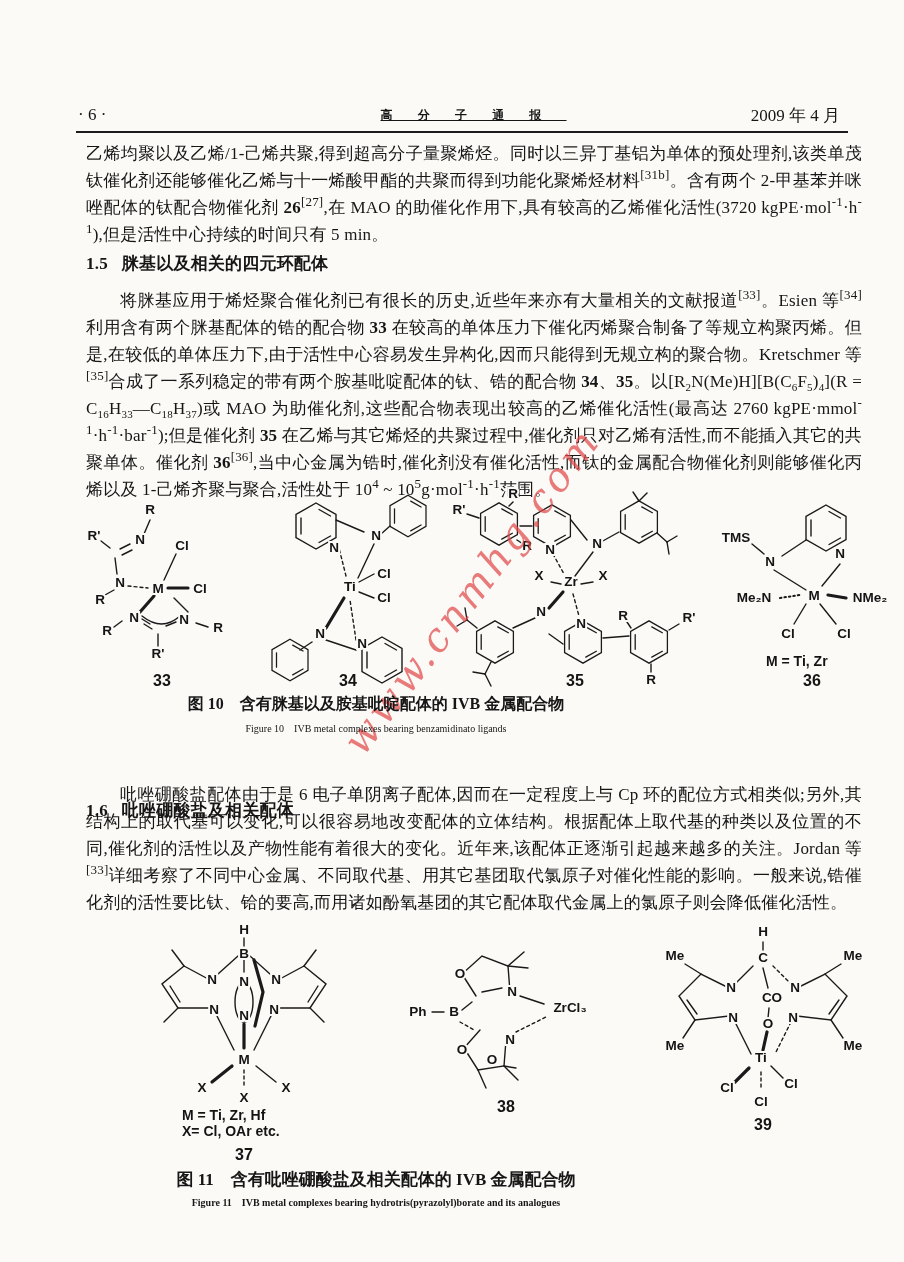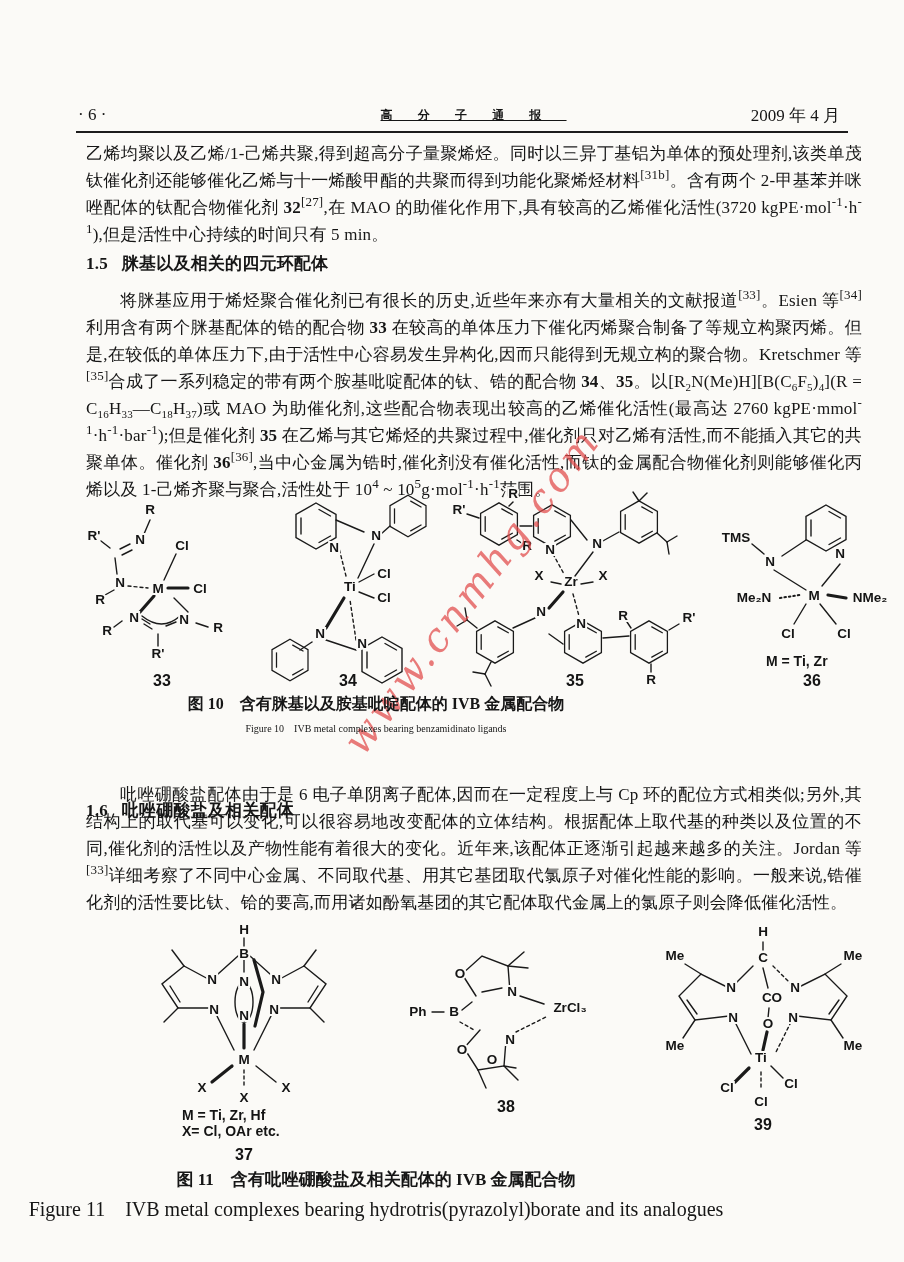--- a/index.html
+++ b/index.html
@@ -32,39 +32,39 @@
   svg .dash{stroke-dasharray:3 3;}
   svg .dot{stroke-dasharray:1.5 3;stroke-width:2;}
   svg text{font-family:"Liberation Sans","DejaVu Sans",sans-serif;font-size:13.5px;font-weight:700;
            fill:#141414;stroke:#fbfaf7;stroke-width:4px;paint-order:stroke;text-anchor:middle;}
   svg text.num{font-size:16px;}
   svg text.note{font-size:14px;text-anchor:start;}
   .cap{position:absolute;left:0;width:752px;text-align:center;}
   .cap10cn{top:694px;font-weight:700;font-size:16px;}
   .cap10en{top:722px;font-size:10px;}
   .cap11cn{top:1168px;font-weight:700;font-size:17px;}
-  .cap11en{top:1196px;font-size:20px;}
+  .cap11en{top:1196px;font-size:10px;font-weight:bold;}
   
   .watermark{position:absolute;left:352px;top:726px;transform:rotate(-53deg);transform-origin:0 50%;
              font-size:40px;letter-spacing:4px;font-style:italic;font-family:"DejaVu Serif",serif;
              opacity:.72;pointer-events:none;white-space:nowrap;}
 </style>
 </head>
 <body>
 
 <div class="page">
 
   <div class="header">
     <span>· 6 ·</span>
     <span class="journal">高分子通报</span>
     <span>2009 年 4 月</span>
   </div>
   <div class="hrule"></div>
 
-  <div class="col p1"><span>乙烯均聚以及乙烯/1-己烯共聚,得到超高分子量聚烯烃。同时以三异丁基铝为单体的预处理剂,该类单茂钛催化剂还能够催化乙烯与十一烯酸甲酯的共聚而得到功能化聚烯烃材料</span><sup>[31b]</sup><span>。含有两个 2-甲基苯并咪唑配体的钛配合物催化剂 </span><b>32</b><sup>[27]</sup><span>,在 MAO 的助催化作用下,具有较高的乙烯催化活性(3720 kgPE·mol</span><sup>-1</sup><span>·h</span><sup>-1</sup><span>),但是活性中心持续的时间只有 5 min。</span></div>
+  <div class="col p1"><span>乙烯均聚以及乙烯/1-己烯共聚,得到超高分子量聚烯烃。同时以三异丁基铝为单体的预处理剂,该类单茂钛催化剂还能够催化乙烯与十一烯酸甲酯的共聚而得到功能化聚烯烃材料</span><sup>[31b]</sup><span>。含有两个 2-甲基苯并咪唑配体的钛配合物催化剂 </span><b>26</b><sup>[27]</sup><span>,在 MAO 的助催化作用下,具有较高的乙烯催化活性(3720 kgPE·mol</span><sup>-1</sup><span>·h</span><sup>-1</sup><span>),但是活性中心持续的时间只有 5 min。</span></div>
 
   <div class="col h15">
     <span class="sec-num">1.5</span><span>脒基以及相关的四元环配体</span>
   </div>
 
   <div class="col p2"><span>将脒基应用于烯烃聚合催化剂已有很长的历史,近些年来亦有大量相关的文献报道</span><sup>[33]</sup><span>。Esien 等</span><sup>[34]</sup><span>利用含有两个脒基配体的锆的配合物 </span><b>33</b><span> 在较高的单体压力下催化丙烯聚合制备了等规立构聚丙烯。但是,在较低的单体压力下,由于活性中心容易发生异构化,因而只能得到无规立构的聚合物。Kretschmer 等</span><sup>[35]</sup><span>合成了一系列稳定的带有两个胺基吡啶配体的钛、锆的配合物 </span><b>34</b><span>、</span><b>35</b><span>。以[R</span><sub>2</sub><span>N(Me)H][B(C</span><sub>6</sub><span>F</span><sub>5</sub><span>)</span><sub>4</sub><span>](R = C</span><sub>16</sub><span>H</span><sub>33</sub><span>—C</span><sub>18</sub><span>H</span><sub>37</sub><span>)或 MAO 为助催化剂,这些配合物表现出较高的乙烯催化活性(最高达 2760 kgPE·mmol</span><sup>-1</sup><span>·h</span><sup>-1</sup><span>·bar</span><sup>-1</sup><span>);但是催化剂 </span><b>35</b><span> 在乙烯与其它烯烃的共聚过程中,催化剂只对乙烯有活性,而不能插入其它的共聚单体。催化剂 </span><b>36</b><sup>[36]</sup><span>,当中心金属为锆时,催化剂没有催化活性,而钛的金属配合物催化剂则能够催化丙烯以及 1-己烯齐聚与聚合,活性处于 10</span><sup>4</sup><span> ~ 10</span><sup>5</sup><span>g·mol</span><sup>-1</sup><span>·h</span><sup>-1</sup><span>范围。</span></div>
 
   <div class="fig10">
     <svg width="0" height="0" style="position:absolute">
       <defs>

